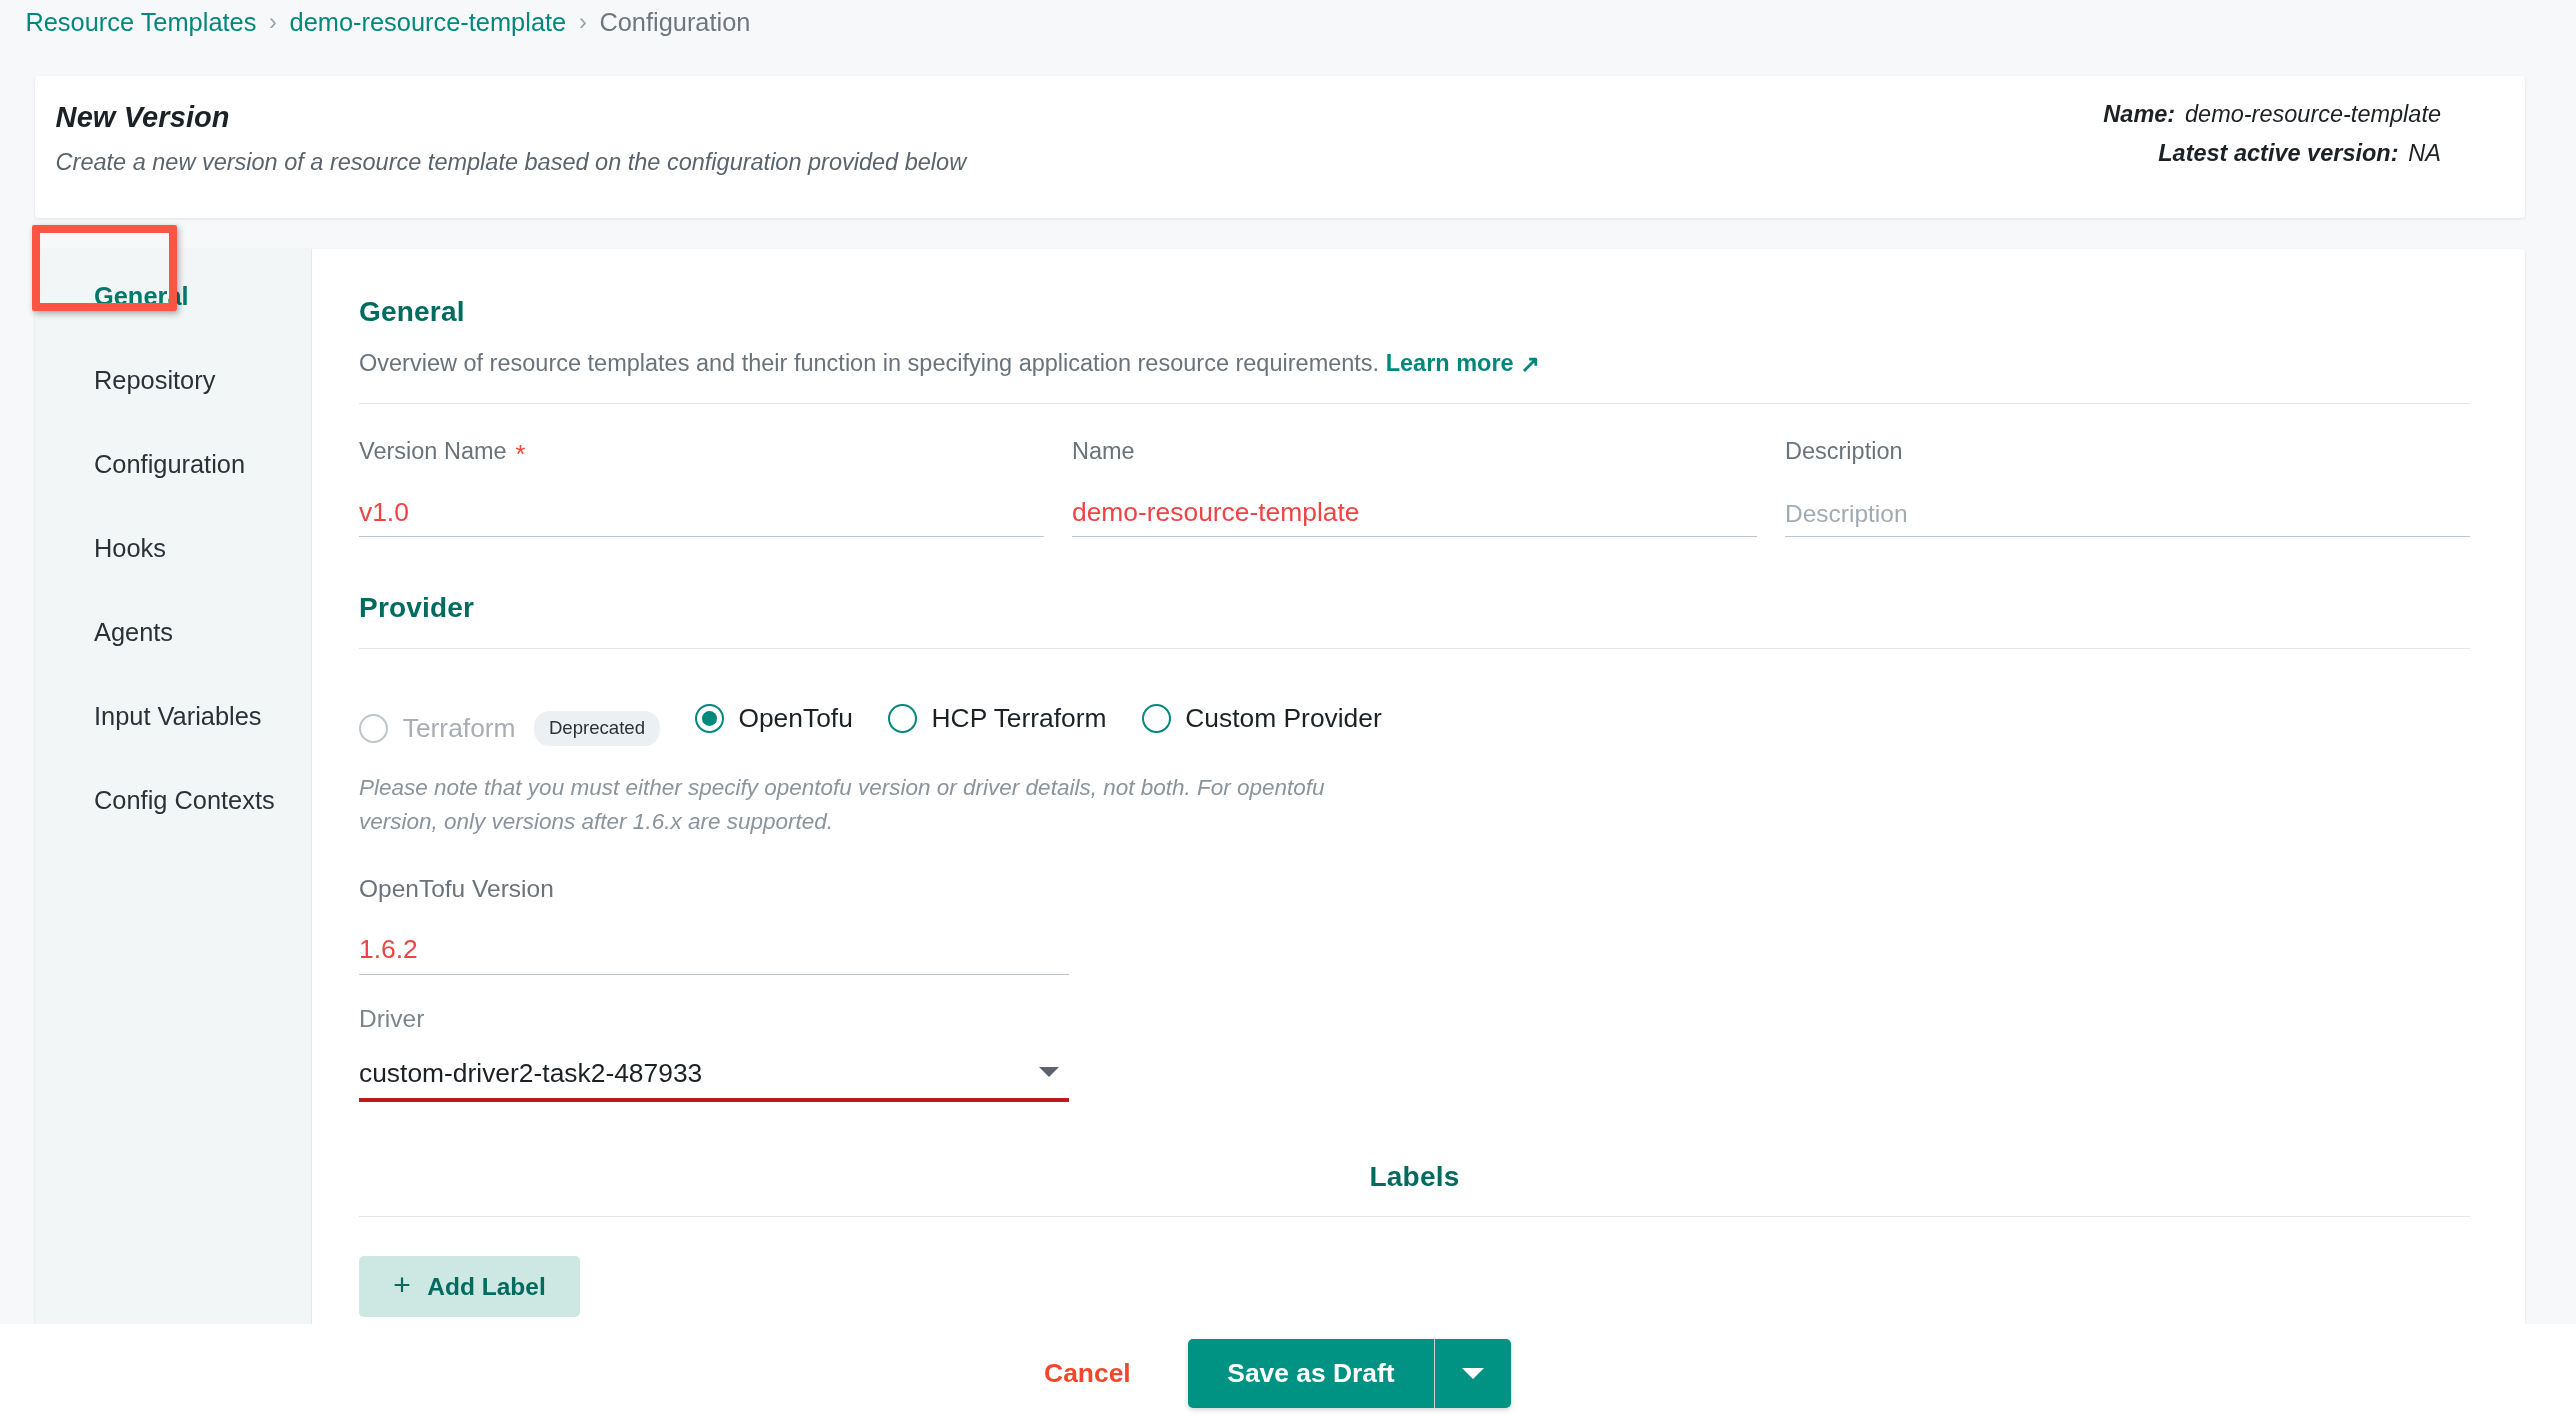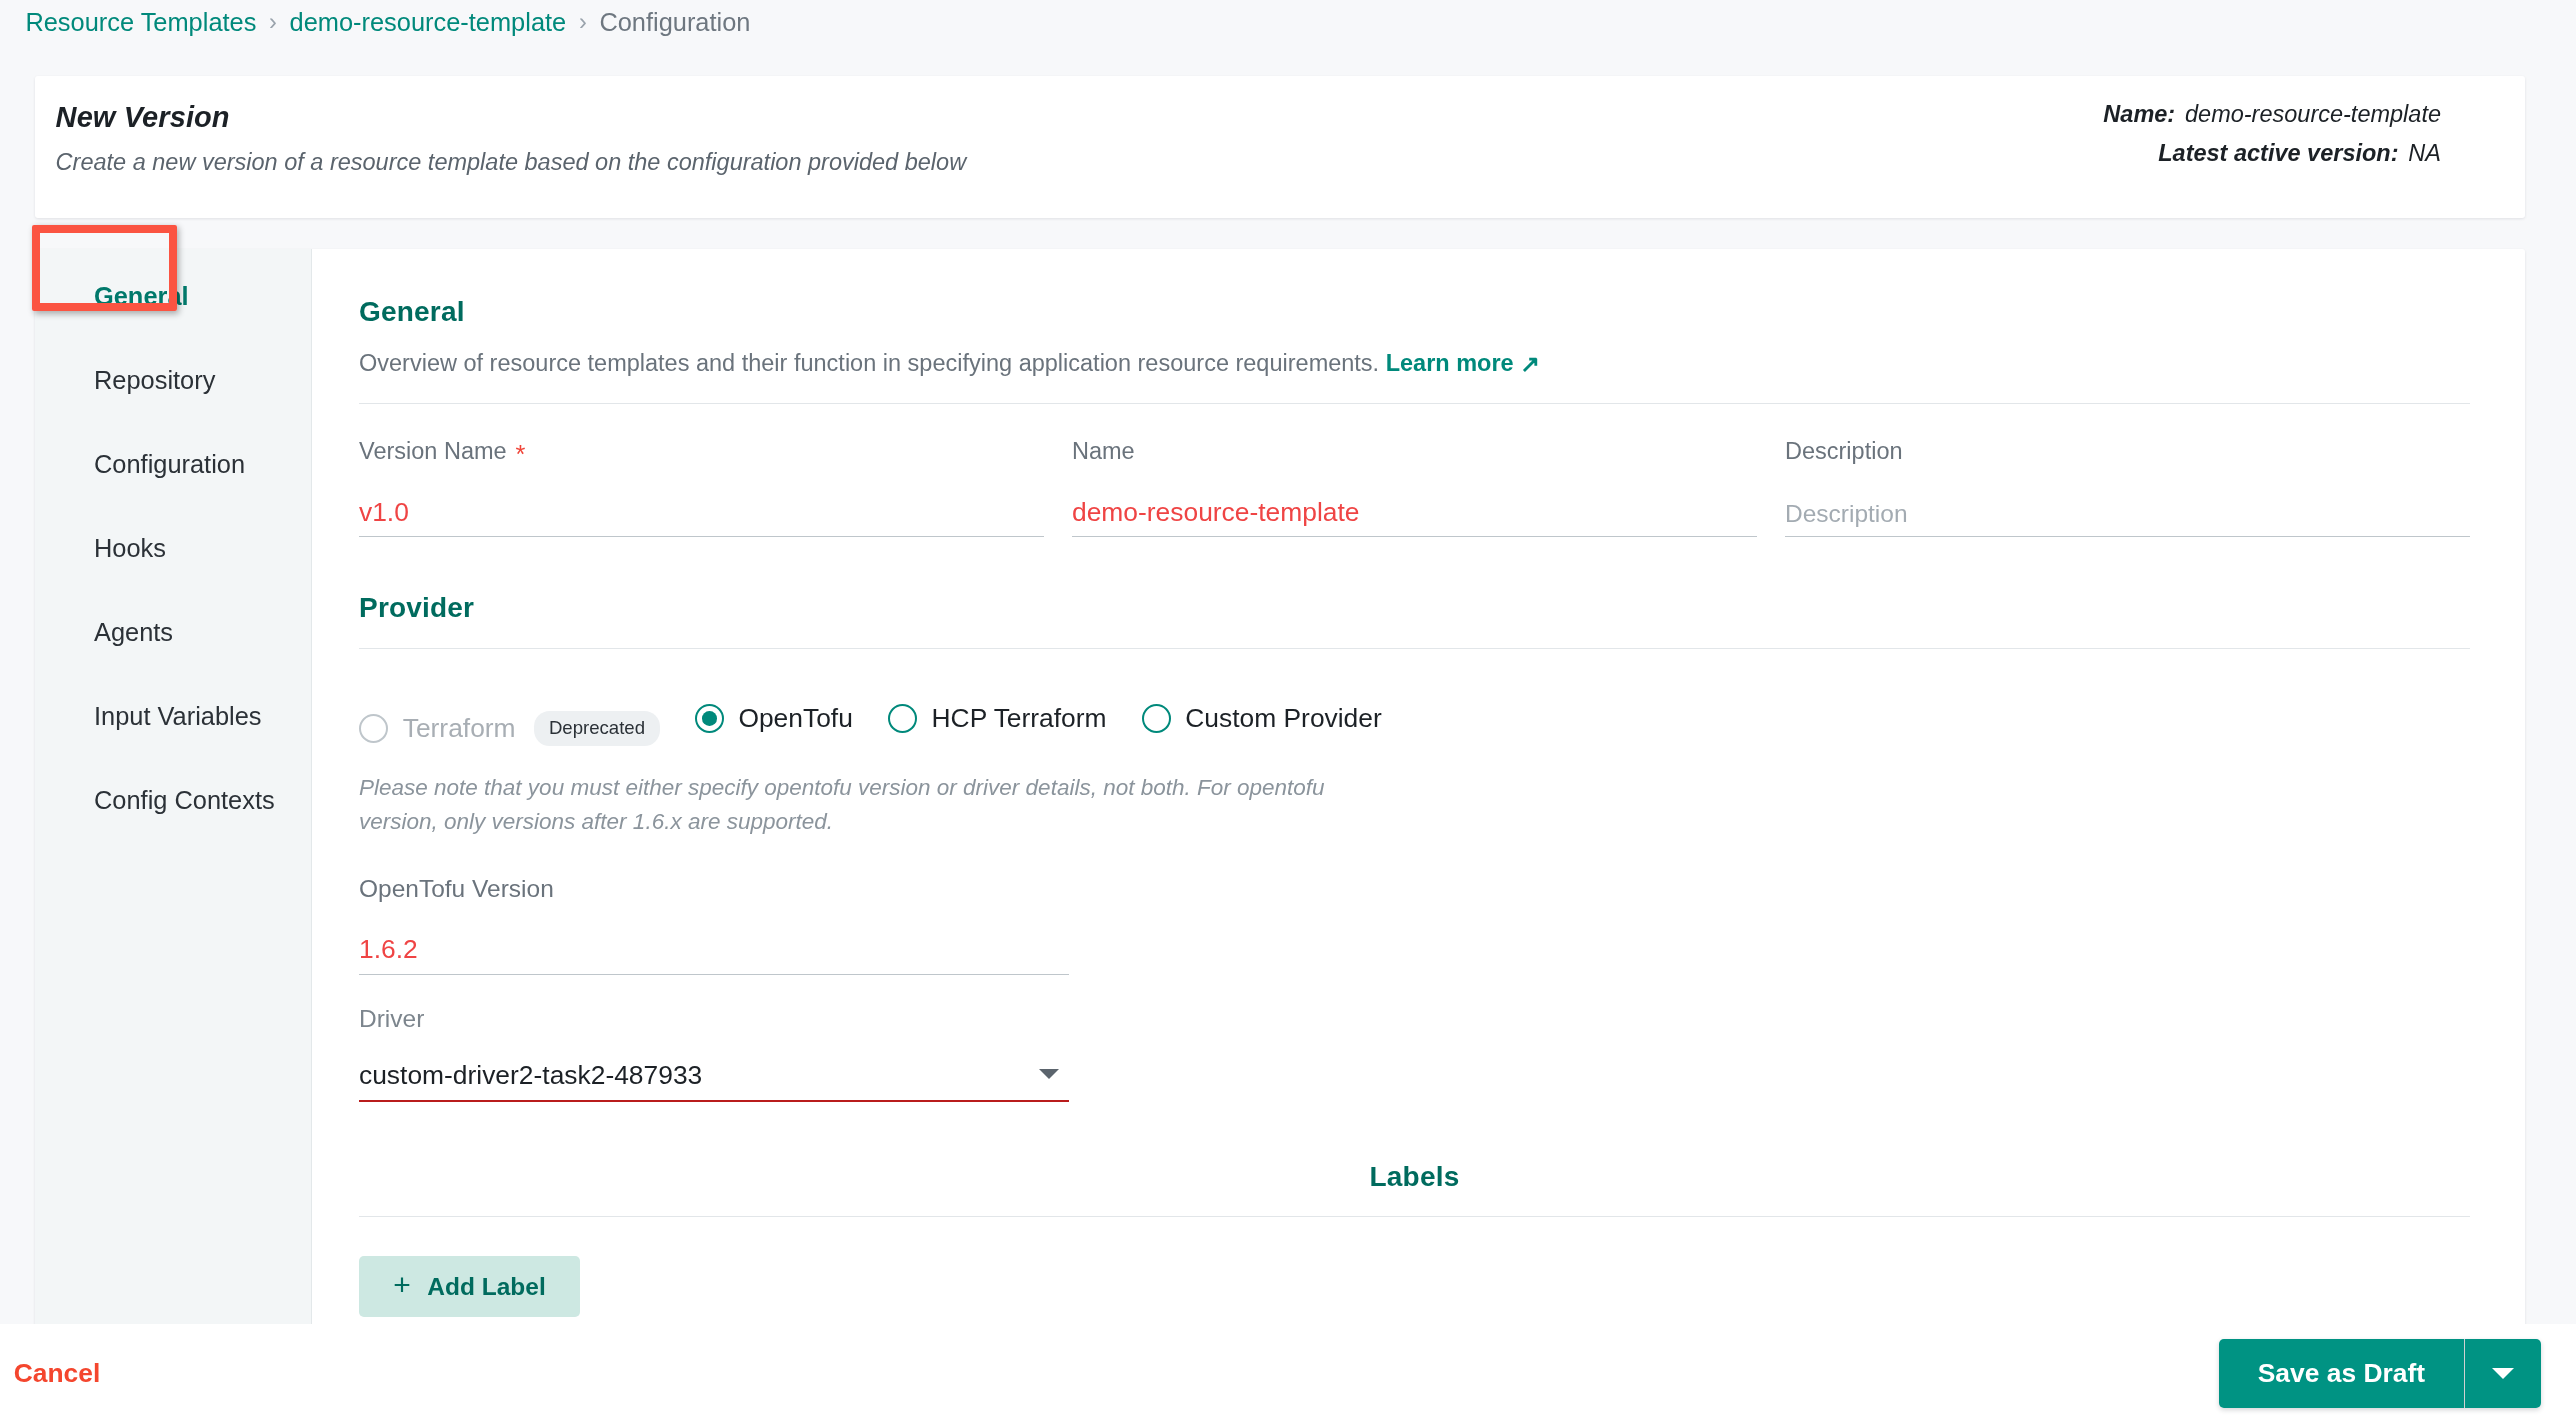--- a/index.html
+++ b/index.html
@@ -269,21 +269,21 @@
     line-height: 1.5;
     max-width: 1037px;
   }
 
   
   .narrow-field { width: 710px; margin-top: 35px; }
   .narrow-field .field-label { font-size: 24.5px; }
   .select-input {
     margin-top: 15.7px;
     height: 51px;
-    border-bottom: 2px solid #b91c1c;
+    border-bottom: 4px solid #b91c1c;
     font-size: 26.4px;
     color: #1C2126;
     display: flex;
     align-items: flex-end;
     justify-content: space-between;
     padding-bottom: 8.8px;
     cursor: pointer;
   }
   .caret {
     width: 0; height: 0;
@@ -320,21 +320,21 @@
   
   .footer {
     position: absolute;
     left: 0;
     bottom: 0;
     width: 2576px;
     height: 99px;
     background: #FFFFFF;
     display: flex;
     align-items: center;
-    justify-content: space-between;
+    justify-content: center;
     padding-right: 35px;
     gap: 44px;
   }
   .cancel-btn {
     background: none;
     border: none;
     color: #F4462E;
     font-size: 26.4px;
     font-weight: bold;
     font-family: "Liberation Sans", sans-serif;

